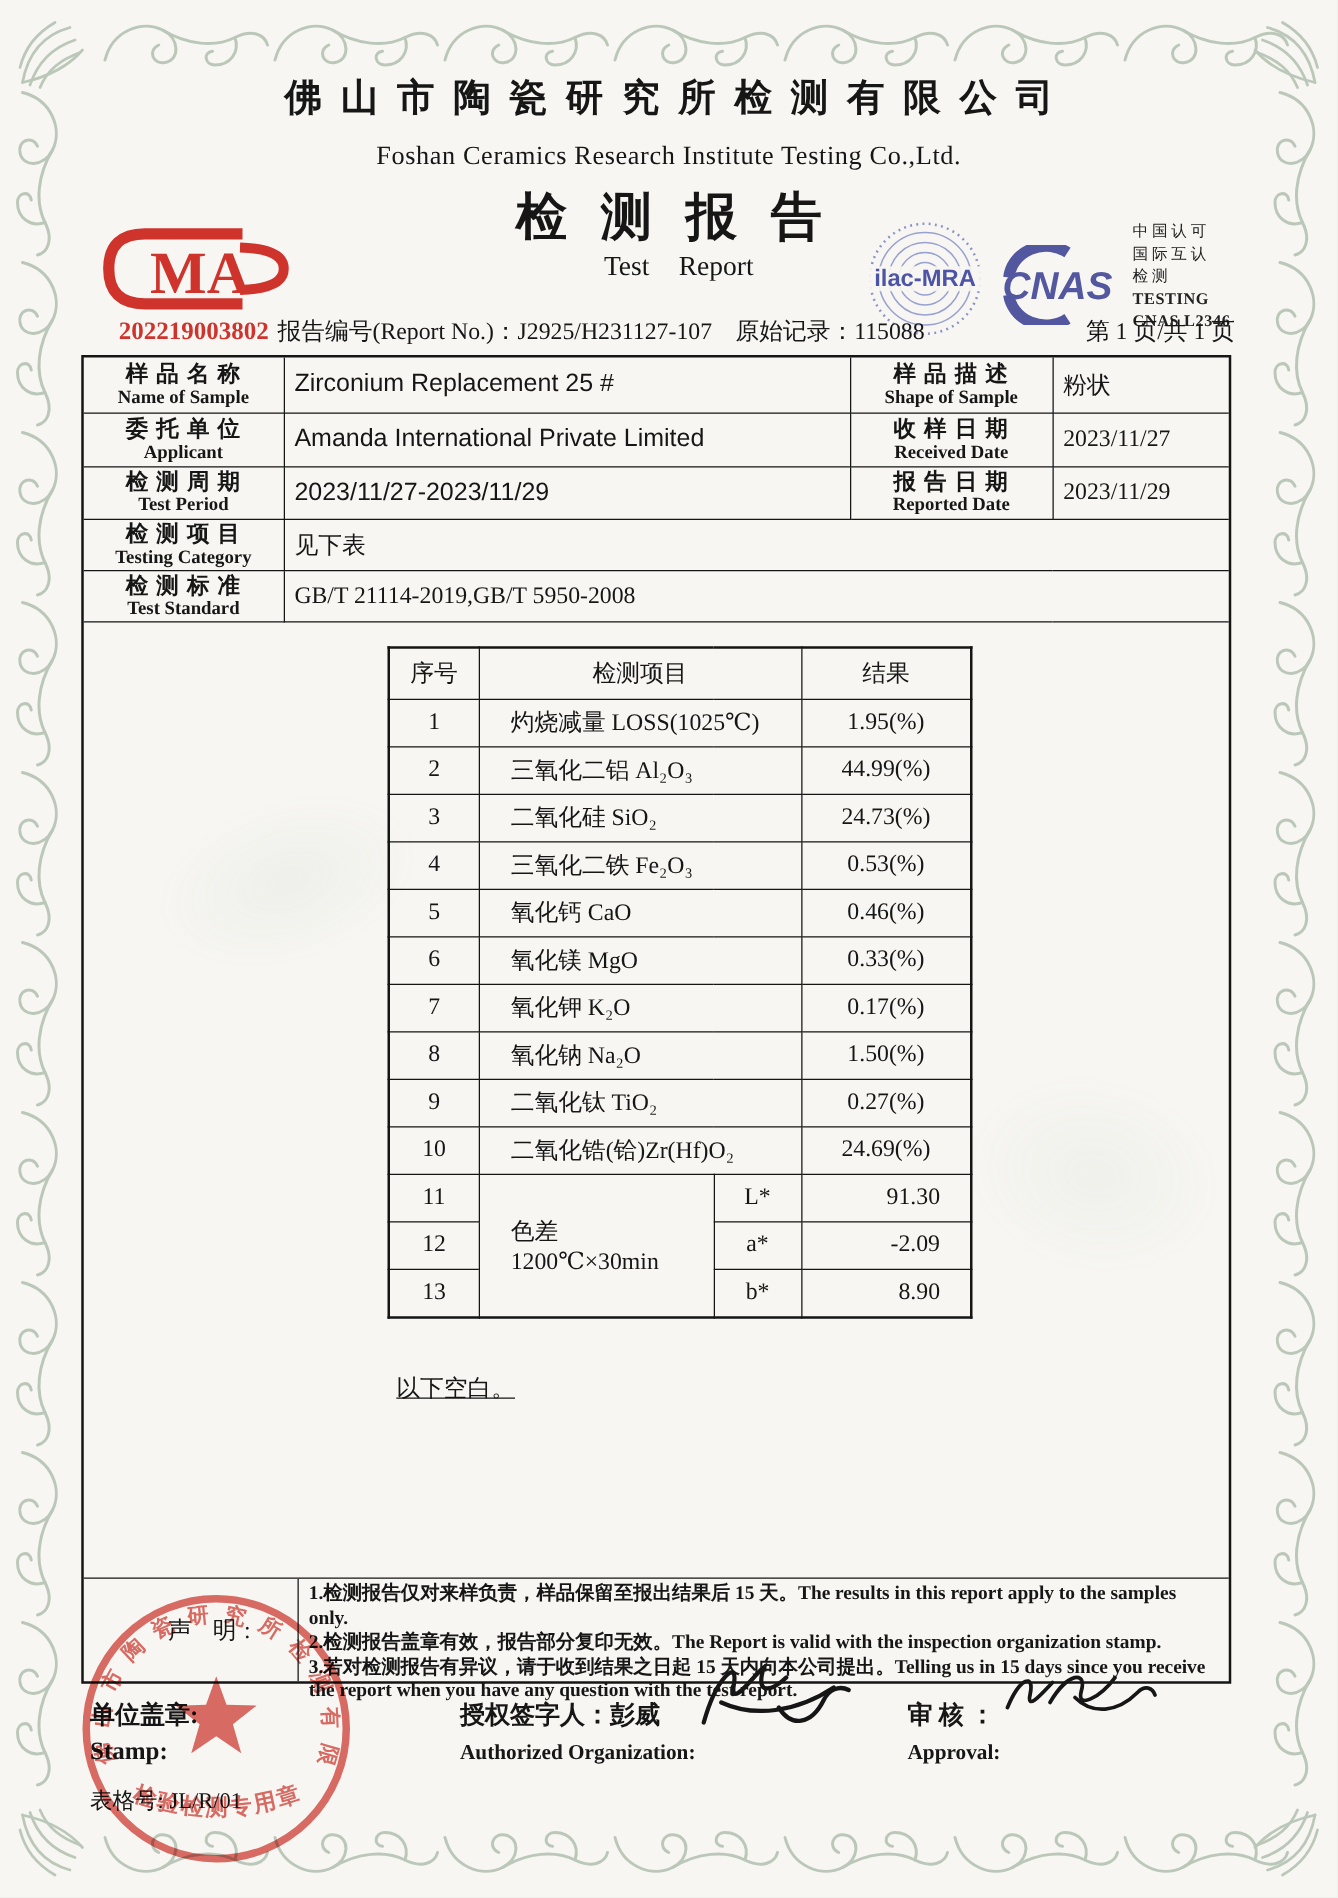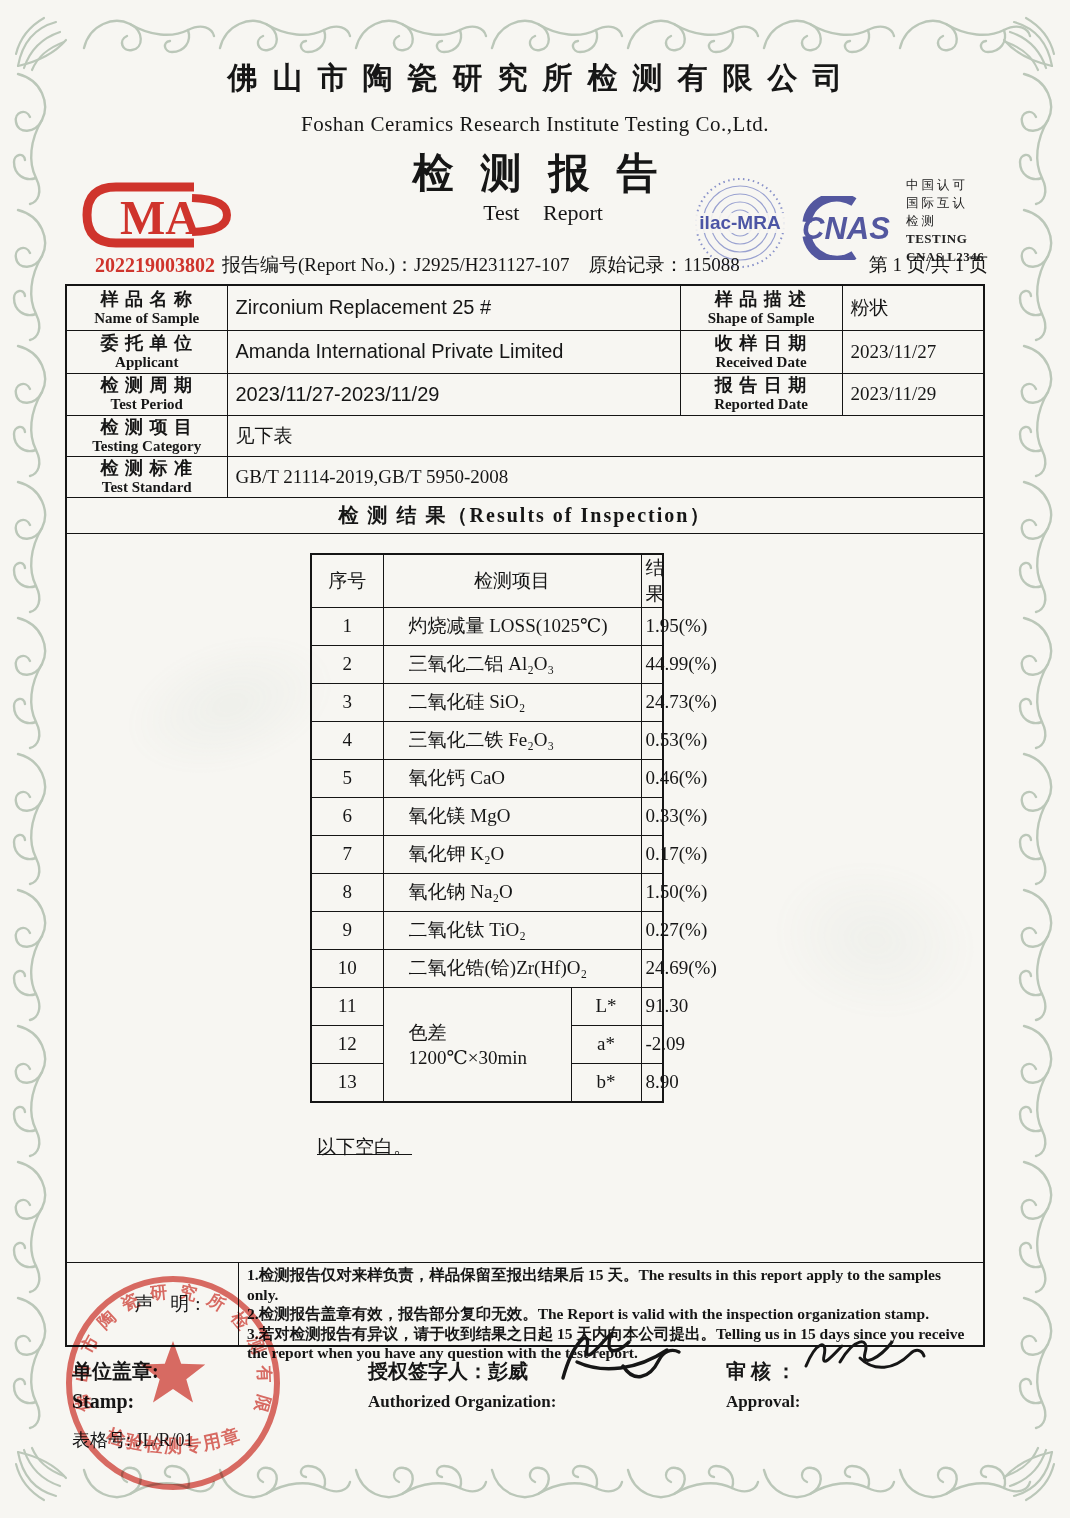--- a/index.html
+++ b/index.html
@@ -27,21 +27,21 @@
   table.info td{border-right:1.5px solid #151515;border-bottom:1.5px solid #151515;padding:1px 8px;vertical-align:middle;overflow:hidden;}
   table.info td.no-r{border-right:none;}
   .lbl .cn{font-size:18px;font-weight:bold;text-align:center;letter-spacing:1px;line-height:21px;}
   .lbl .en{font-size:15px;font-weight:bold;text-align:center;line-height:17px;}
   .val-sans{font-family:"Liberation Sans","DejaVu Sans",sans-serif;font-size:20px;}
   .val-serif{font-size:19px;}
 
   .res-heading{height:35px;border-bottom:1.5px solid #151515;display:flex;align-items:center;justify-content:center;
                font-size:20px;font-weight:bold;letter-spacing:2px;}
   .res-area{flex:1;position:relative;border-bottom:1.5px solid #151515;}
-  table.results{position:absolute;left:243px;top:19px;border-collapse:collapse;border:2.5px solid #151515;table-layout:fixed;width:354px;}
+  table.results{position:absolute;left:243px;top:19px;border-collapse:collapse;border:2.5px solid #151515;table-layout:fixed;width:468px;}
   table.results td{border:1.5px solid #151515;font-size:19px;padding:0 4px;height:37px;text-align:center;}
   table.results tr.head td{height:40px;}
   table.results td.item{text-align:left;padding-left:25px;}
   table.results td.rnum{text-align:right;padding-right:24px;}
   .blank-note{position:absolute;left:250px;top:600px;font-size:19px;text-decoration:underline;}
 
   .decl-row{height:82px;display:flex;box-sizing:border-box;}
   .decl-label{width:135px;border-right:1.5px solid #151515;display:flex;align-items:center;justify-content:center;
               font-size:19px;font-weight:normal;letter-spacing:6px;padding-left:36px;}
   .decl-notes{flex:1;padding:2px 10px 0 8px;font-size:15.5px;font-weight:bold;line-height:19.5px;}
@@ -229,21 +229,20 @@
       <tr style="height:41px">
         <td class="lbl">
           <div class="cn">检 测 标 准</div>
           <div class="en">Test Standard</div>
             </td>
         <td class="val-serif no-r" colspan="3">GB/T 21114-2019,GB/T 5950-2008</td>
       </tr>
     </tbody>
       </table>
 
-    <div class="res-heading">检 测 结 果（Results of Inspection）</div>
 
     <div class="res-area">
       <table class="results">
         <colgroup>
             <col style="width:72px">
             <col style="width:188px">
             <col style="width:70px">
             <col>
           </colgroup>
         <tbody>

